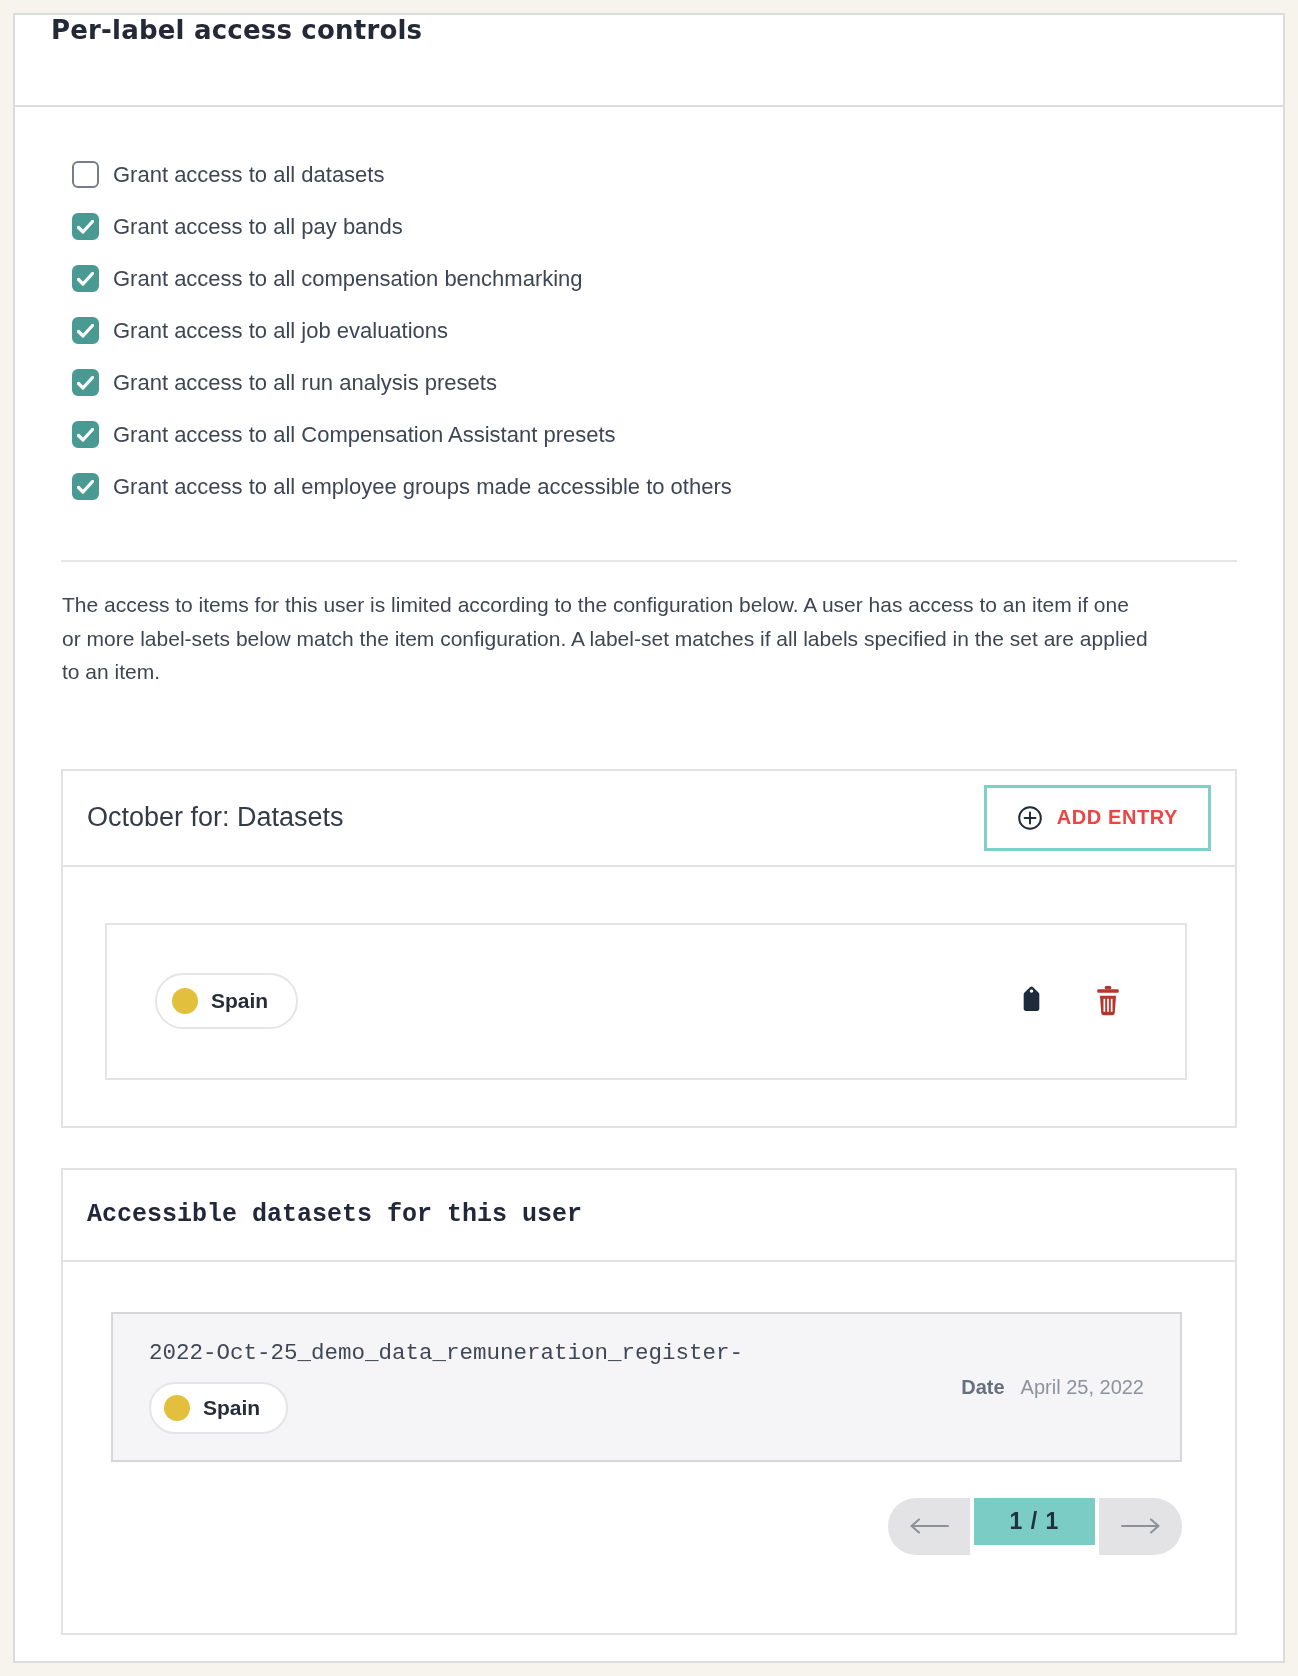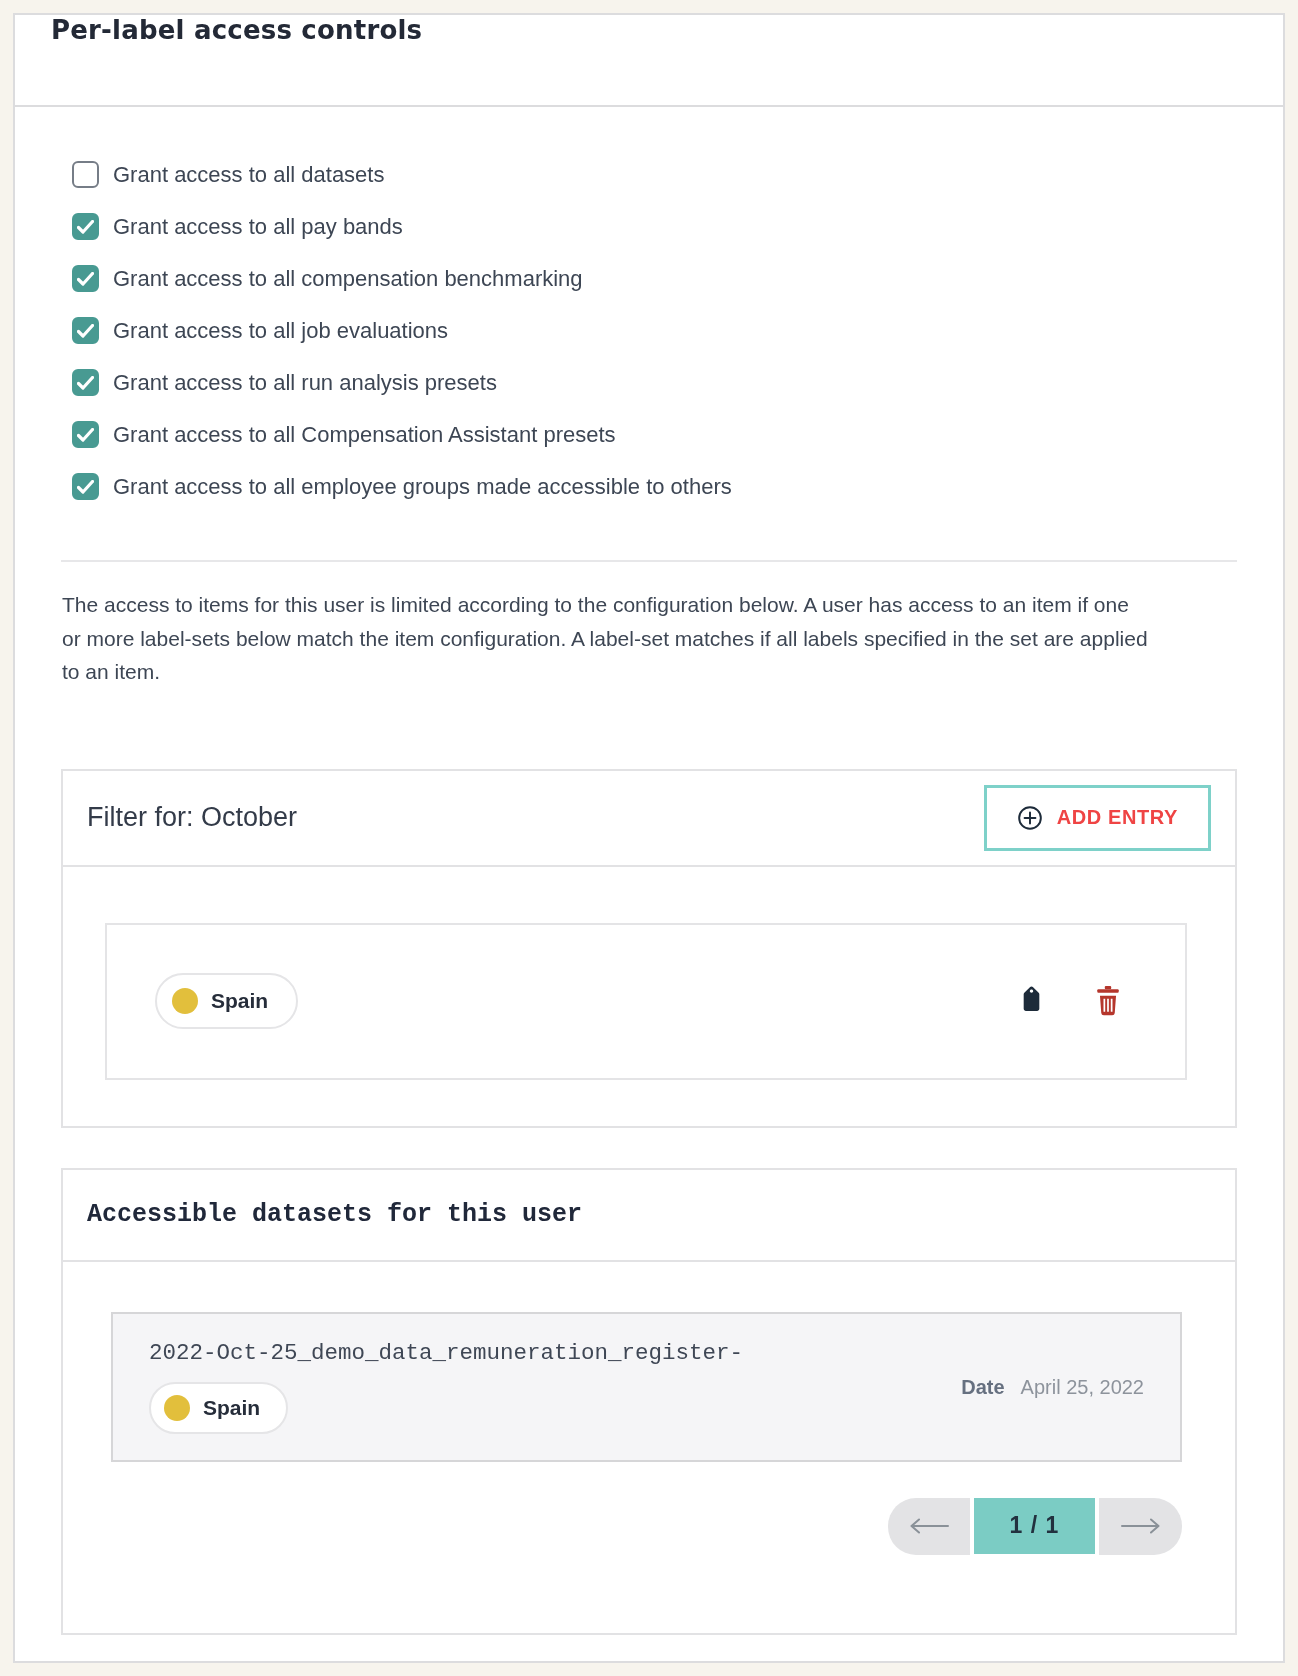--- a/index.html
+++ b/index.html
@@ -198,21 +198,21 @@
   .page-btn{
     height:57px;
     background:#e3e3e5;
     border:none;
     display:flex;align-items:center;justify-content:center;
     cursor:pointer;
   }
   .page-btn.prev{width:82px;border-radius:28px 0 0 28px;}
   .page-btn.next{width:83px;border-radius:0 28px 28px 0;}
   .page-indicator{
-    width:121px;height:56px;
+    width:121px;height:47px;
     background:#7bccc4;
     display:flex;align-items:center;justify-content:center;
     font-size:23px;
     font-weight:bold;
     color:#22313f;
     letter-spacing:1px;
   }
 </style>
 </head>
 <body>
@@ -279,21 +279,21 @@
         <span class="cb-label">Grant access to all employee groups made accessible to others</span>
       </div>
     </div>
 
     <hr class="divider">
 
     <p class="description">The access to items for this user is limited according to the configuration below. A user has access to an item if one or more label-sets below match the item configuration. A label-set matches if all labels specified in the set are applied to an item.</p>
 
     <div class="panel">
       <div class="panel-header">
-        <span class="panel-header-title">Filter for: October</span>
+        <span class="panel-header-title">October for: Datasets</span>
         <button class="add-entry-btn">
           <svg width="26" height="26" viewBox="0 0 24 24">
               <circle cx="12" cy="12" r="10" fill="none" stroke="#1d2b3a" stroke-width="1.8"></circle>
               <path d="M12 7 v10 M7 12 h10" stroke="#1d2b3a" stroke-width="1.8" fill="none" stroke-linecap="round"></path>
             </svg>
           <span>ADD ENTRY</span>
         </button>
       </div>
       <div class="panel-body">
         <div class="entry-box">

